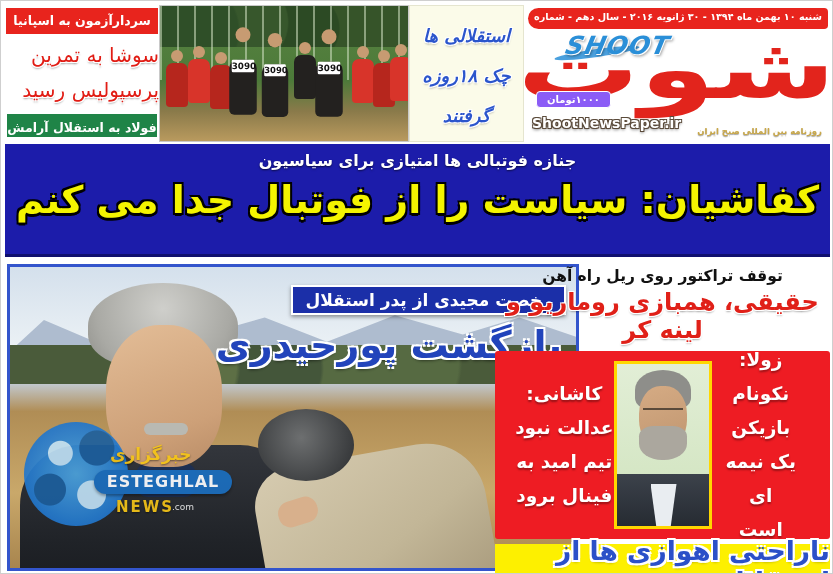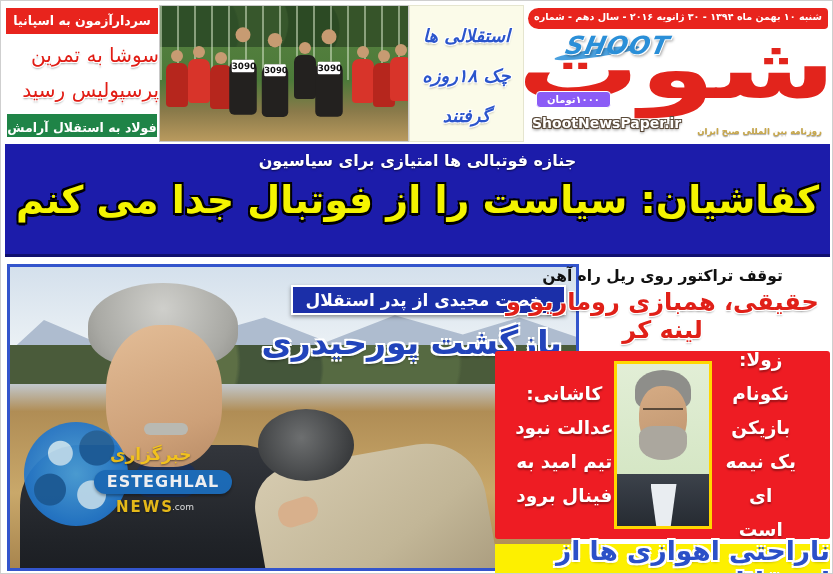--- a/index.html
+++ b/index.html
@@ -99,21 +99,21 @@
       background:#1d2f52;}
   .young-hair{position:absolute;left:248px;top:142px;width:96px;height:72px;border-radius:50%;
       background:radial-gradient(circle at 45% 40%,#6d6f70,#3a3c3e 75%,#2a2b2c);}
   .young-jacket{position:absolute;left:250px;top:186px;width:230px;height:150px;border-radius:40px 60px 10px 10px;
       background:linear-gradient(150deg,#d6cbb0,#c2b697 60%,#a89a7c);transform:rotate(-10deg);}
   .young-hand{position:absolute;left:268px;top:232px;width:40px;height:26px;border-radius:12px;
       background:#d8b08c;transform:rotate(-18deg);}
   .lp-kicker{position:absolute;top:18px;right:10px;background:#1b2fa8;border:2px solid #fff;
       padding:3px 12px;color:#fff;font-weight:bold;font-size:17px;
       box-shadow:0 2px 4px rgba(0,0,0,.4);}
-  .lp-headline{position:absolute;top:56px;right:14px;color:#2244bb;font-weight:bold;font-size:33px;
+  .lp-headline{position:absolute;top:56px;right:14px;color:#2244bb;font-weight:bold;font-size:38px;
       letter-spacing:-1px;
       text-shadow:-2px -2px 0 #fff,2px -2px 0 #fff,-2px 2px 0 #fff,2px 2px 0 #fff,0 3px 3px rgba(0,0,0,.45);}
   
   .wm{position:absolute;left:14px;bottom:26px;width:210px;height:120px;opacity:.92;}
   .wm-ball{position:absolute;left:0;top:0;width:104px;height:104px;border-radius:50%;
       background:radial-gradient(circle at 35% 30%,#bfe0f5 0 12%,transparent 13%),
                  radial-gradient(circle at 70% 25%,#1c5f9e 0 16%,transparent 17%),
                  radial-gradient(circle at 25% 65%,#1c5f9e 0 15%,transparent 16%),
                  radial-gradient(circle at 65% 70%,#bfe0f5 0 14%,transparent 15%),
                  radial-gradient(circle at 50% 50%,#4da3dd,#2277cc 70%,#15497e);}

